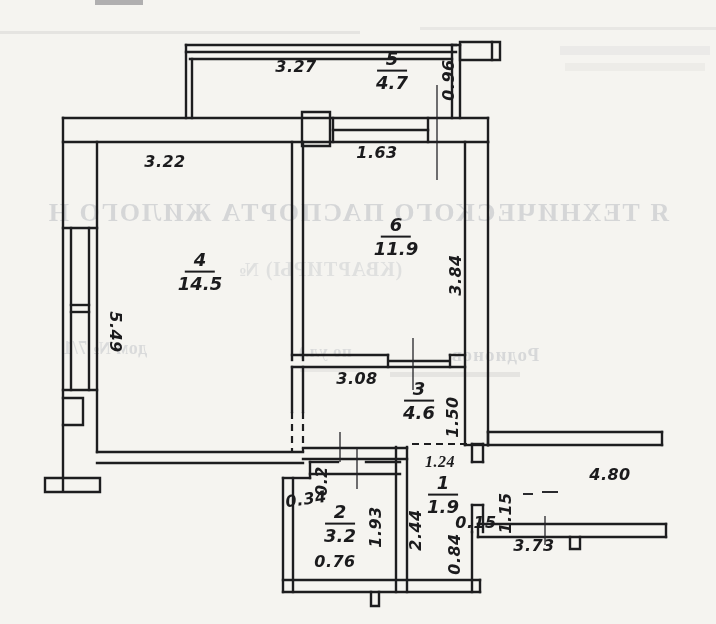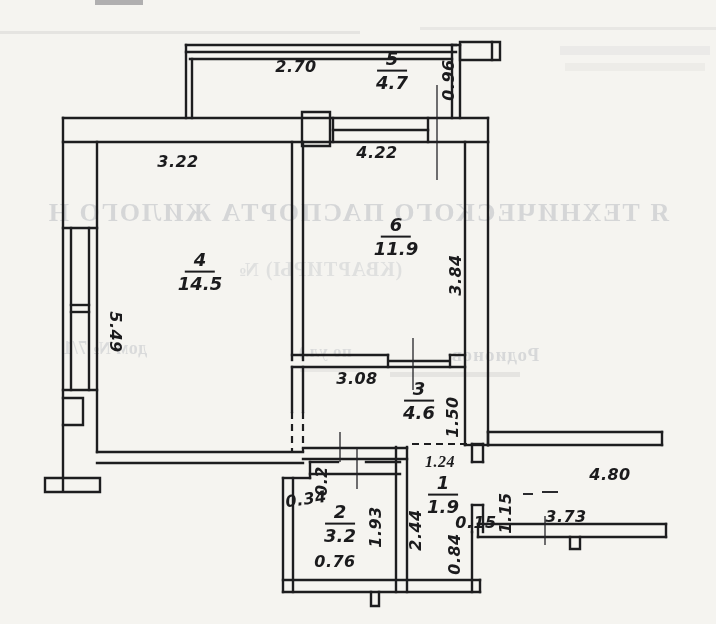--- a/index.html
+++ b/index.html
@@ -154,35 +154,35 @@
       <path d="M340 432 V462"></path>
       <path d="M545 516 V545"></path>
     </g>
     <g class="mark">
       <path d="M523 494 H533"></path>
         <path d="M542 492 H558"></path>
     </g>
   </svg>
 
   <div id="labels-layer">
-      <div class="dim" style="left: 296px; top: 66px; transform: translate(-50%, -50%) rotate(0deg);">2.70</div>
+      <div class="dim" style="left: 296px; top: 66px; transform: translate(-50%, -50%) rotate(0deg);">3.27</div>
       <div class="dim" style="left: 448px; top: 80px; transform: translate(-50%, -50%) rotate(-90deg);">0.96</div>
-      <div class="dim" style="left: 165px; top: 161px; transform: translate(-50%, -50%) rotate(0deg); margin-left: 13px;">3.22</div>
-      <div class="dim" style="left: 377px; top: 152px; transform: translate(-50%, -50%) rotate(0deg);">4.22</div>
+      <div class="dim" style="left: 165px; top: 161px; transform: translate(-50%, -50%) rotate(0deg);">3.22</div>
+      <div class="dim" style="left: 377px; top: 152px; transform: translate(-50%, -50%) rotate(0deg);">1.63</div>
       <div class="dim" style="left: 455px; top: 275px; transform: translate(-50%, -50%) rotate(-90deg);">3.84</div>
       <div class="dim" style="left: 115px; top: 332px; transform: translate(-50%, -50%) rotate(90deg);">5.49</div>
       <div class="dim" style="left: 357px; top: 378px; transform: translate(-50%, -50%) rotate(0deg);">3.08</div>
       <div class="dim" style="left: 452px; top: 417px; transform: translate(-50%, -50%) rotate(-90deg);">1.50</div>
       <div class="dim" style="left: 440px; top: 462px; transform: translate(-50%, -50%) rotate(0deg); font-family: Liberation Serif, serif;">1.24</div>
       <div class="dim" style="left: 610px; top: 474px; transform: translate(-50%, -50%) rotate(0deg);">4.80</div>
       <div class="dim" style="left: 415px; top: 530px; transform: translate(-50%, -50%) rotate(-90deg);">2.44</div>
       <div class="dim" style="left: 476px; top: 522px; transform: translate(-50%, -50%) rotate(0deg);">0.15</div>
       <div class="dim" style="left: 454px; top: 554px; transform: translate(-50%, -50%) rotate(-90deg);">0.84</div>
       <div class="dim" style="left: 505px; top: 513px; transform: translate(-50%, -50%) rotate(-90deg);">1.15</div>
-      <div class="dim" style="left: 534px; top: 516px; transform: translate(-50%, -50%) rotate(0deg); margin-left: 32px;">3.73</div>
+      <div class="dim" style="left: 534px; top: 545px; transform: translate(-50%, -50%) rotate(0deg);">3.73</div>
       <div class="dim" style="left: 321px; top: 481px; transform: translate(-50%, -50%) rotate(-90deg);">0.2</div>
       <div class="dim" style="left: 306px; top: 499px; transform: translate(-50%, -50%) rotate(-8deg);">0.34</div>
       <div class="dim" style="left: 375px; top: 527px; transform: translate(-50%, -50%) rotate(-90deg);">1.93</div>
       <div class="dim" style="left: 335px; top: 561px; transform: translate(-50%, -50%) rotate(0deg);">0.76</div>
       <div class="room" style="left: 392px; top: 71px;"><div class="num">5</div><div class="area">4.7</div></div>
       <div class="room" style="left: 200px; top: 272px;"><div class="num">4</div><div class="area">14.5</div></div>
       <div class="room" style="left: 396px; top: 237px;"><div class="num">6</div><div class="area">11.9</div></div>
       <div class="room" style="left: 419px; top: 401px;"><div class="num">3</div><div class="area">4.6</div></div>
       <div class="room" style="left: 443px; top: 495px;"><div class="num">1</div><div class="area">1.9</div></div>
       <div class="room" style="left: 340px; top: 524px;"><div class="num">2</div><div class="area">3.2</div></div>

